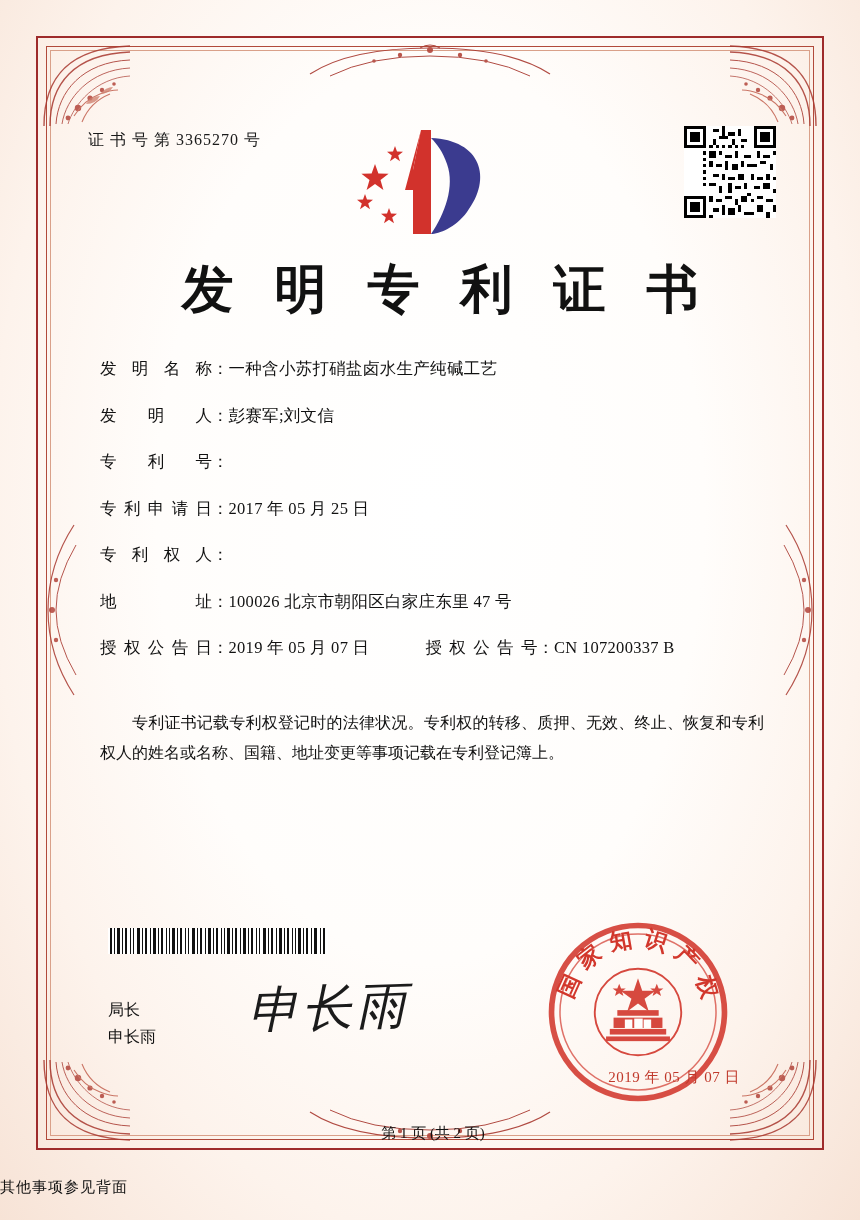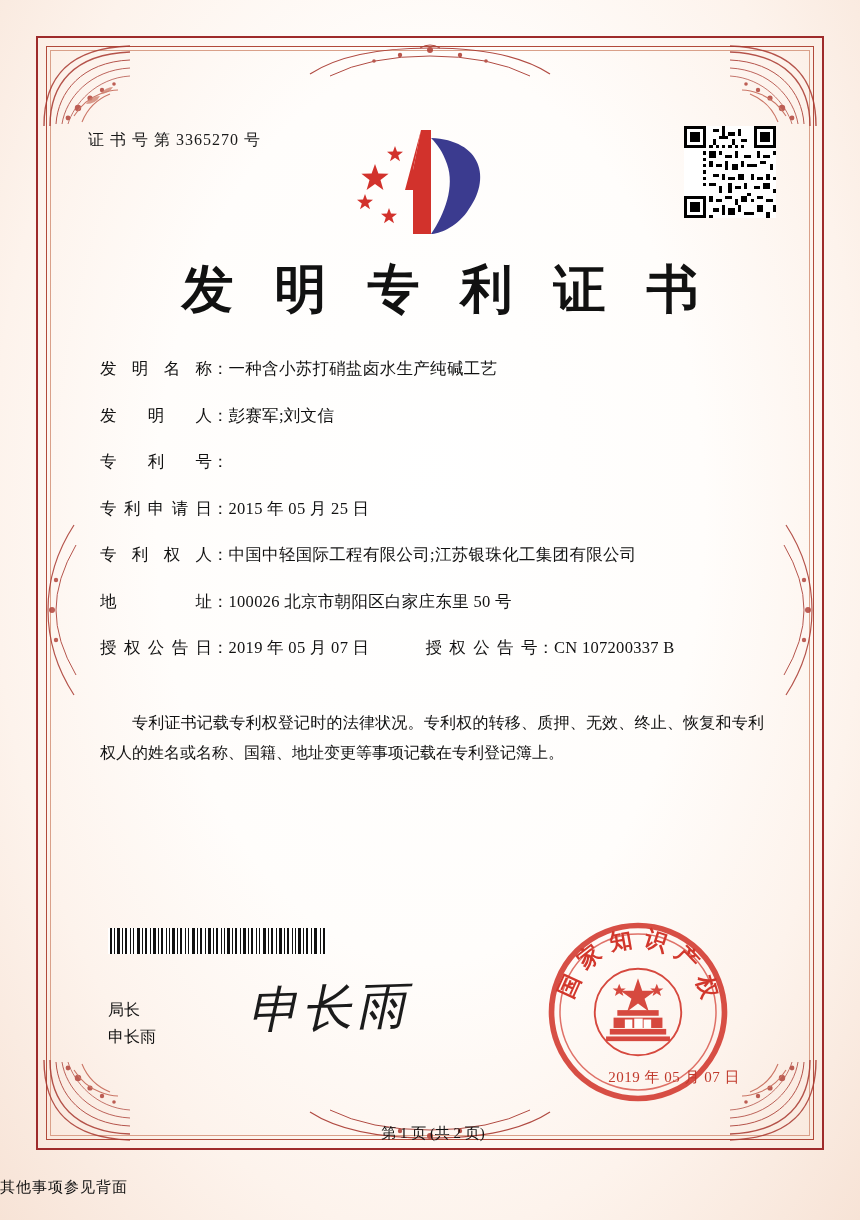--- a/index.html
+++ b/index.html
@@ -559,41 +559,40 @@
 
     <div class="row">
       <div class="label">
         <span>专</span>
           <span>利</span>
           <span>申</span>
           <span>请</span>
           <span>日</span>
       </div>
       <div class="colon">：</div>
-      <div class="value">2015 年 05 月 25 日</div>
+      <div class="value">2017 年 05 月 25 日</div>
     </div>
 
     <div class="row">
       <div class="label">
         <span>专</span>
           <span>利</span>
           <span>权</span>
           <span>人</span>
       </div>
       <div class="colon">：</div>
-      <div class="value">中国中轻国际工程有限公司;江苏银珠化工集团有限公司</div>
     </div>
 
     <div class="row">
       <div class="label">
         <span>地</span>
           <span>址</span>
       </div>
       <div class="colon">：</div>
-      <div class="value">100026 北京市朝阳区白家庄东里 50 号</div>
+      <div class="value">100026 北京市朝阳区白家庄东里 47 号</div>
     </div>
 
     <div class="row dual">
       <div class="label">
         <span>授</span>
           <span>权</span>
           <span>公</span>
           <span>告</span>
           <span>日</span>
       </div>

